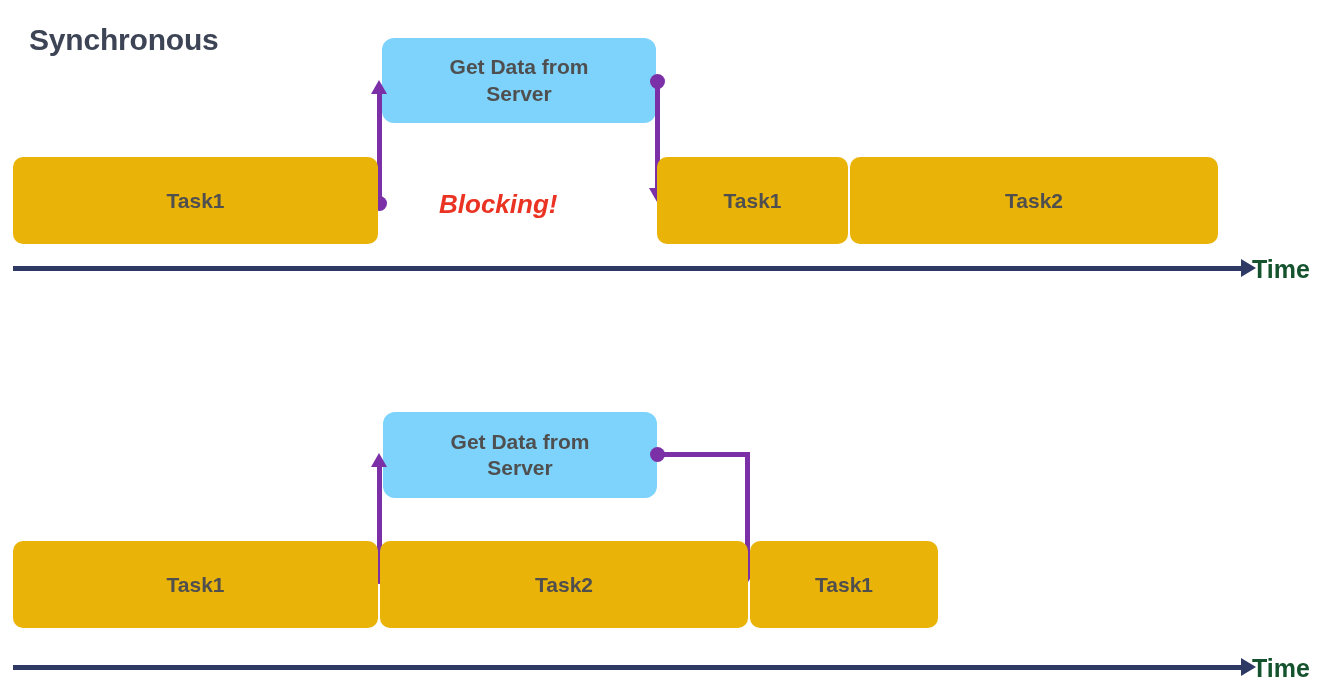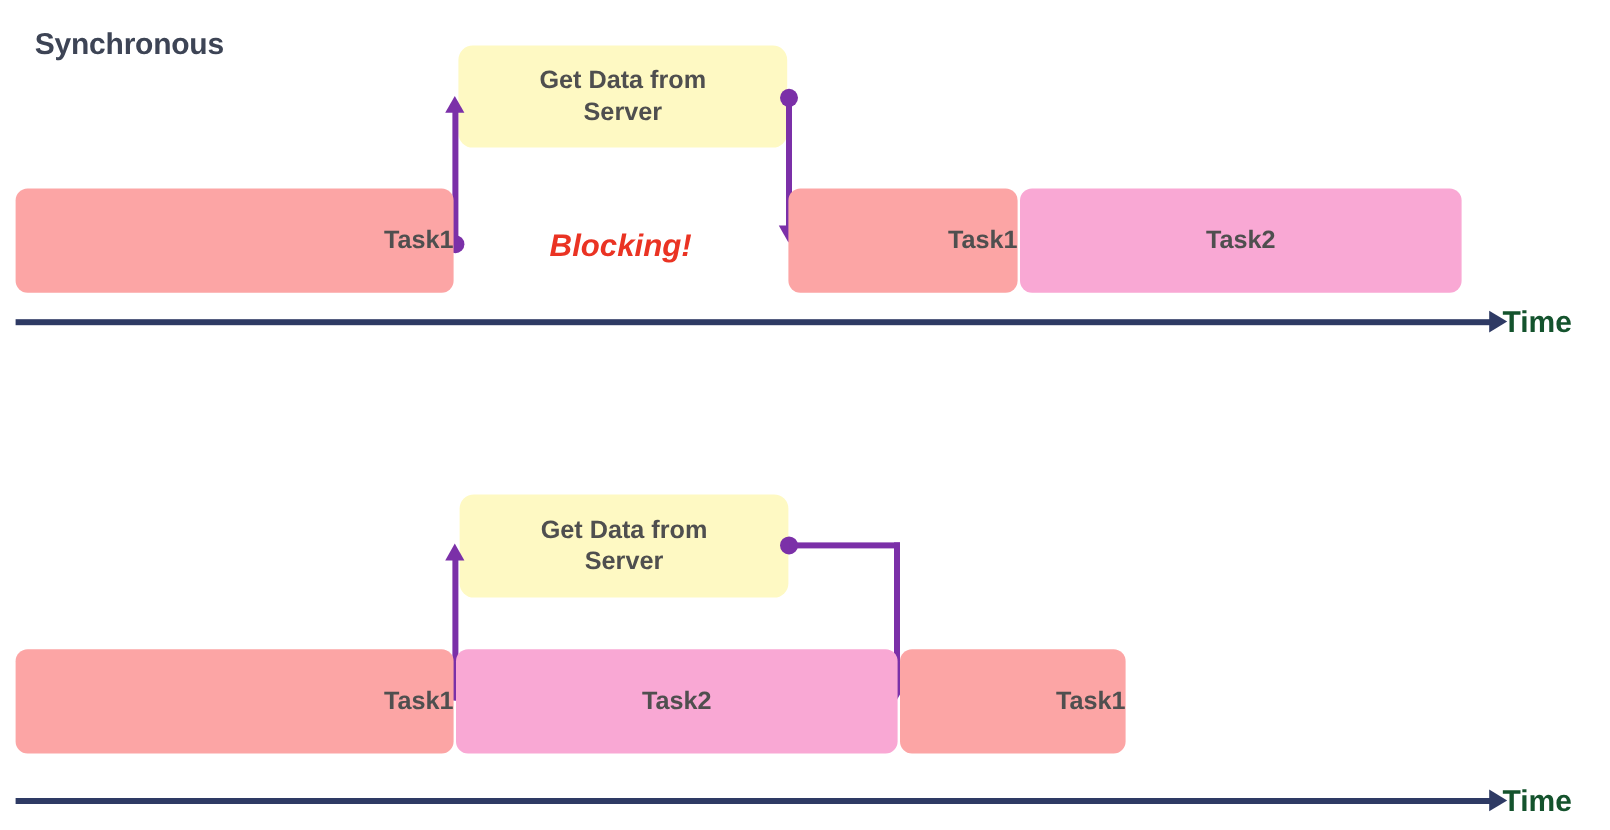--- a/index.html
+++ b/index.html
@@ -13,44 +13,44 @@
   #stage {
     position: relative;
     width: 1342px;
     height: 692px;
     background: #ffffff;
     overflow: hidden;
   }
 
   .section-title {
     position: absolute;
-    font-size: 25px;
+    font-size: 30px;
     font-weight: bold;
     color: #3d4455;
     letter-spacing: -0.2px;
     white-space: nowrap;
   }
 
   .bar {
     position: absolute;
     border-radius: 10px;
     display: flex;
     align-items: center;
     justify-content: center;
     font-size: 21px;
     font-weight: bold;
     color: #4f4f4f;
     box-sizing: border-box;
   }
-  .bar.blue  { background: #fca5a5; justify-content: flex-end; }
-  .bar.yellow{ background: #f9a8d4; }
+  .bar.blue  { background: #eab308; }
+  .bar.yellow{ background: #eab308; }
 
   .redbox {
     position: absolute;
-    background: #fef9c3;
+    background: #7dd3fc;
     border-radius: 12px;
     display: flex;
     align-items: center;
     justify-content: center;
     text-align: center;
     font-size: 21px;
     font-weight: bold;
     color: #4f4f4f;
     line-height: 1.25;
     box-sizing: border-box;
@@ -143,21 +143,21 @@
   <div class="bar blue" style="left:13px; top:157px; width:365px; height:87px;">
     <span>Task1</span>
   </div>
   <div class="bar blue" style="left:657px; top:157px; width:191px; height:87px;">
     <span>Task1</span>
   </div>
   <div class="bar yellow" style="left:850px; top:157px; width:368px; height:87px;">
     <span>Task2</span>
   </div>
 
-  <div class="blocking" style="left:458px; top:189px;">Blocking!</div>
+  <div class="blocking" style="left:439px; top:189px;">Blocking!</div>
 
   <div class="axis" style="left:13px; top:266px; width:1234px;"></div>
   <div class="axis-head" style="left:1241px; top:259px;"></div>
   <div class="axis-label" style="left:1252px; top:255px;">Time</div>
 
 
   <div class="redbox" style="left:383px; top:412px; width:274px; height:86px;">
     <span><span>Get Data from</span><br><span>Server</span></span>
   </div>
 

